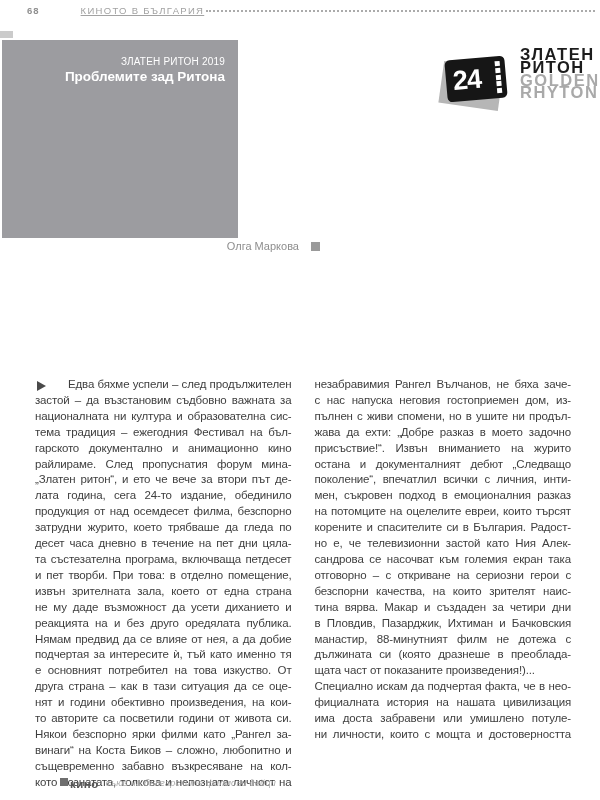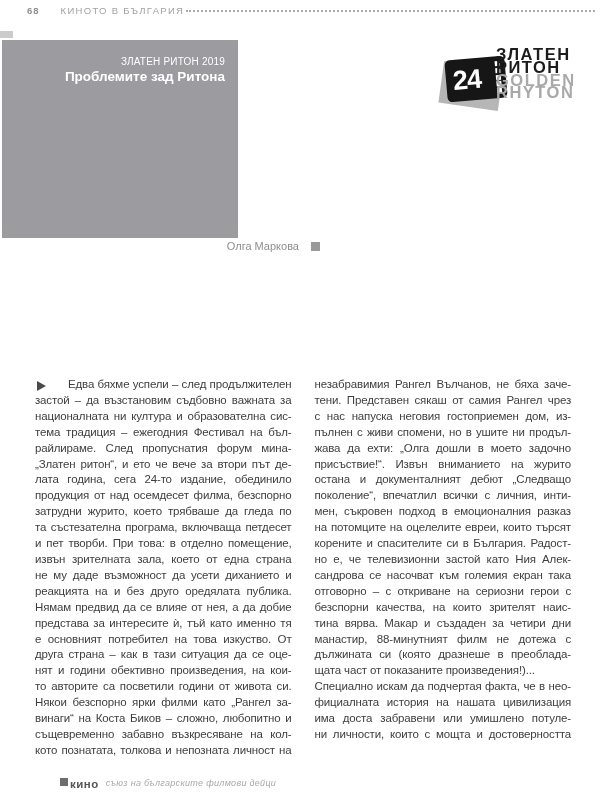--- a/index.html
+++ b/index.html
@@ -4,21 +4,21 @@
 <style>
   html,body { margin:0; padding:0; background:#ffffff; }
   .page {
     position:relative; width:600px; height:800px; background:#ffffff;
     font-family:"Liberation Sans", sans-serif; overflow:hidden;
   }
 
   
   .header { position:absolute; top:5px; left:27px; right:5px; display:flex; align-items:baseline; }
   .page-num { font-size:9.5px; font-weight:bold; color:#8f8f8f; letter-spacing:1px; }
-  .section-title { margin-left:21px; font-size:9.5px; color:#a2a2a2; letter-spacing:1.3px; white-space:nowrap; }
+  .section-title { margin-left:41px; font-size:9.5px; color:#a2a2a2; letter-spacing:1.3px; white-space:nowrap;text-decoration:underline; }
   .leader { flex:1; border-bottom:2px dotted #ababab; transform:translateY(-2px); margin-left:2px; }
 
   
   .corner-mark { position:absolute; left:0; top:31px; width:13px; height:7px; background:#cbcbcb; }
 
   
   .title-box {
     position:absolute; left:2px; top:40px; width:236px; height:198px;
     background:#9c9ca0; color:#ffffff; text-align:right;
     padding:16px 13px 0 0; box-sizing:border-box;
@@ -29,21 +29,21 @@
   
   .logo { position:absolute; left:440px; top:45px; width:155px; height:75px; }
   .logo-shadow { position:absolute; left:1px; top:20px; width:60px; height:42px; background:#b6b6b6; transform:rotate(8deg); }
   .logo-box {
     position:absolute; left:6px; top:13px; width:60px; height:42px; background:#161616;
     border-radius:5px; transform:rotate(-5deg); display:flex; align-items:center;
   }
   .logo-24 { color:#ffffff; font-size:27px; font-weight:bold; margin-left:7px; letter-spacing:-1px; }
   .perfs { position:absolute; right:5px; top:5px; bottom:5px; display:flex; flex-direction:column; justify-content:space-between; }
   .perf { width:5px; height:5px; background:#ffffff; }
-  .logo-text { position:absolute; left:56px; top:3px; font-weight:bold; font-size:16.5px; line-height:12.8px; letter-spacing:1.5px; }
+  .logo-text { position:absolute; left:80px; top:3px; font-weight:bold; font-size:16.5px; line-height:12.8px; letter-spacing:1.5px; }
   .lt-black { color:#1c1c1c; }
   .lt-gray { color:#a9a9a9; }
 
   
   .byline { position:absolute; top:240px; left:0; width:320px; text-align:right; font-size:11px; color:#8e8e8e; }
   .byline-square { display:inline-block; width:9px; height:9px; background:#9a9a9a; margin-left:12px; vertical-align:-1px; }
 
   
   .para-marker {
     position:absolute; left:37px; top:381px; width:0; height:0;
@@ -104,58 +104,60 @@
   </div>
 
   <div class="para-marker"></div>
 
   <div class="columns">
     <div class="col" data-column="0">
         <div class="line">Едва бяхме успели – след продължителен</div>
         <div class="line">застой – да възстановим съдбовно важната за</div>
         <div class="line">националната ни култура и образователна сис-</div>
         <div class="line">тема традиция – ежегодния Фестивал на бъл-</div>
+        <div class="line">гарското документално и анимационно кино</div>
         <div class="line">райлираме. След пропуснатия форум мина-</div>
         <div class="line">„Златен ритон“, и ето че вече за втори път де-</div>
         <div class="line">лата година, сега 24-то издание, обединило</div>
         <div class="line">продукция от над осемдесет филма, безспорно</div>
         <div class="line">затрудни журито, което трябваше да гледа по</div>
+        <div class="line">десет часа дневно в течение на пет дни цяла-</div>
         <div class="line">та състезателна програма, включваща петдесет</div>
         <div class="line">и пет творби. При това: в отделно помещение,</div>
         <div class="line">извън зрителната зала, което от една страна</div>
         <div class="line">не му даде възможност да усети диханието и</div>
         <div class="line">реакцията на и без друго оредялата публика.</div>
         <div class="line">Нямам предвид да се влияе от нея, а да добие</div>
-        <div class="line">представа за интересите ѝ, тъй като именно тя</div>
+        <div class="line">подчертая за интересите ѝ, тъй като именно тя</div>
         <div class="line">е основният потребител на това изкуство. От</div>
         <div class="line">друга страна – как в тази ситуация да се оце-</div>
         <div class="line">нят и години обективно произведения, на кои-</div>
         <div class="line">то авторите са посветили години от живота си.</div>
         <div class="line">Някои безспорно ярки филми като „Рангел за-</div>
         <div class="line">винаги“ на Коста Биков – сложно, любопитно и</div>
         <div class="line">същевременно забавно възкресяване на кол-</div>
         <div class="line">кото познатата, толкова и непозната личност на</div>
       </div>
     <div class="col" data-column="1">
         <div class="line">незабравимия Рангел Вълчанов, не бяха заче-</div>
-        <div class="line">тени. Представен сякаш от самия Рангел чрез</div>
         <div class="line">с нас напуска неговия гостоприемен дом, из-</div>
         <div class="line">пълнен с живи спомени, но в ушите ни продъл-</div>
-        <div class="line">жава да ехти: „Олга дошли в моето задочно</div>
+        <div class="line">жава да ехти: „Добре разказ в моето задочно</div>
         <div class="line">присъствие!“. Извън вниманието на журито</div>
         <div class="line">остана и документалният дебют „Следващо</div>
         <div class="line">поколение“, впечатлил всички с личния, инти-</div>
         <div class="line">мен, съкровен подход в емоционалния разказ</div>
         <div class="line">на потомците на оцелелите евреи, които търсят</div>
         <div class="line">корените и спасителите си в България. Радост-</div>
         <div class="line">но е, че телевизионни застой като Ния Алек-</div>
         <div class="line">сандрова се насочват към големия екран така</div>
         <div class="line">отговорно – с откриване на сериозни герои с</div>
         <div class="line">безспорни качества, на които зрителят наис-</div>
         <div class="line">тина вярва. Макар и създаден за четири дни</div>
+        <div class="line">в Пловдив, Пазарджик, Ихтиман и Бачковския</div>
         <div class="line">манастир, 88-минутният филм не дотежа с</div>
         <div class="line">дължината си (която дразнеше в преоблада-</div>
         <div class="line no-just">щата част от показаните произведения!)...</div>
         <div class="line">Специално искам да подчертая факта, че в нео-</div>
         <div class="line">фициалната история на нашата цивилизация</div>
         <div class="line">има доста забравени или умишлено потуле-</div>
         <div class="line">ни личности, които с мощта и достоверността</div>
       </div>
   </div>
 

